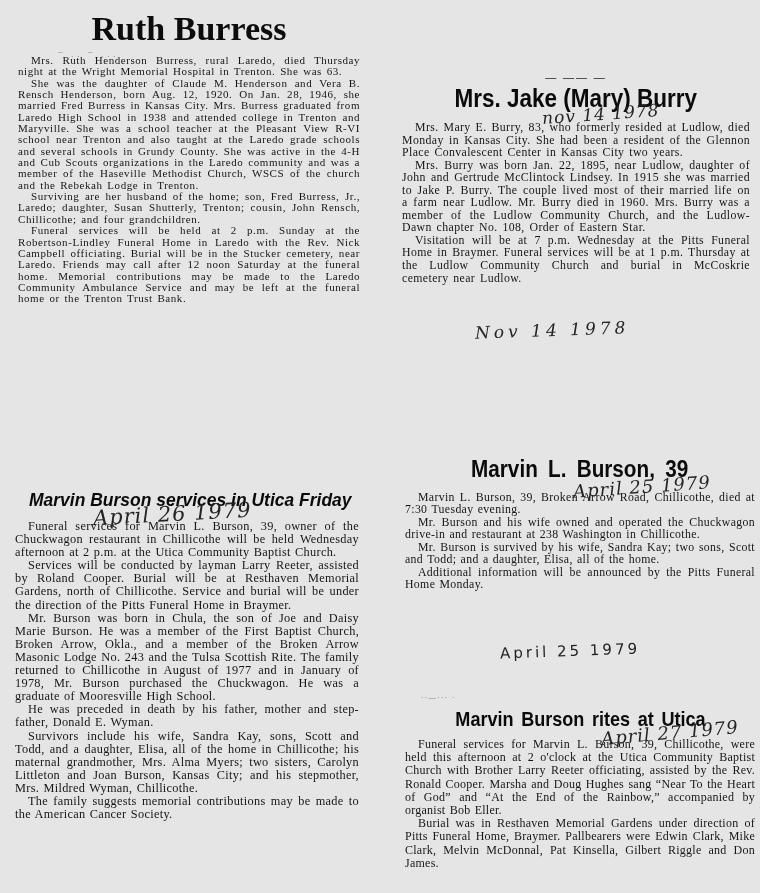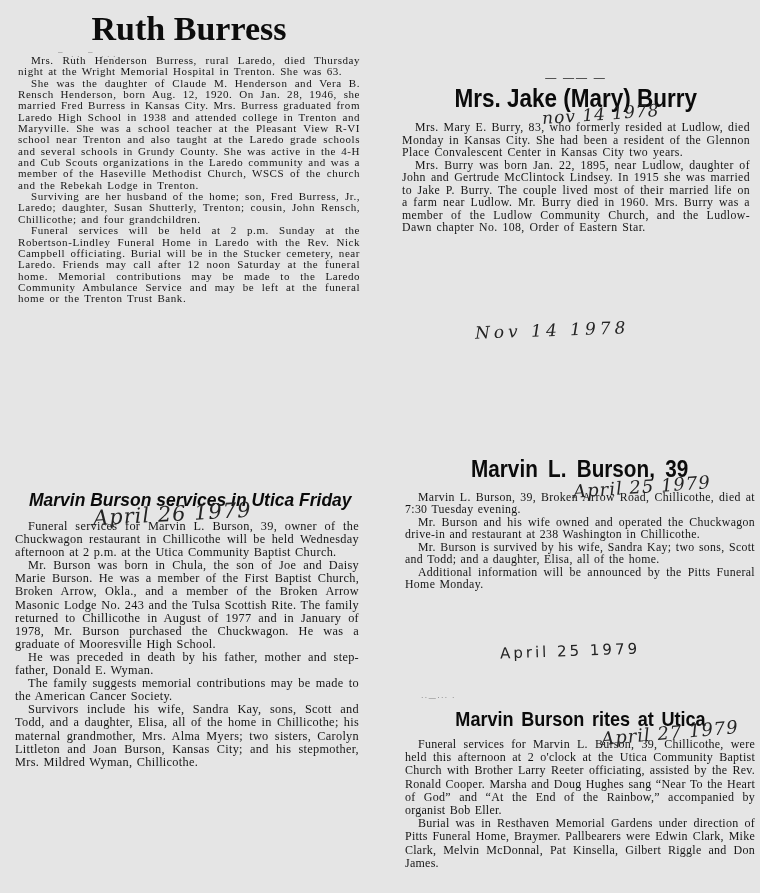--- a/index.html
+++ b/index.html
@@ -105,33 +105,35 @@
     </div>
   </article>
 
   <article class="clip" id="clip-burry">
     <div class="dash-rule">— —— —</div>
     <h2><span class="tt">Mrs. Jake (Mary) Burry</span></h2>
     <span class="hw hw-cursive" style="left:140px;top:32px;font-size:17px;transform:rotate(-4deg);">nov 14 1978</span>
     <div class="body">
       <p>Mrs. Mary E. Burry, 83, who formerly resided at Ludlow, died Monday in Kansas City. She had been a resident of the Glennon Place Convalescent Center in Kansas City two years.</p>
       <p>Mrs. Burry was born Jan. 22, 1895, near Ludlow, daughter of John and Gertrude McClintock Lindsey. In 1915 she was married to Jake P. Burry. The couple lived most of their married life on a farm near Ludlow. Mr. Burry died in 1960. Mrs. Burry was a member of the Ludlow Community Church, and the Ludlow-Dawn chapter No. 108, Order of Eastern Star.</p>
+      <p>Visitation will be at 7 p.m. Wednesday at the Pitts Funeral Home in Braymer. Funeral services will be at 1 p.m. Thursday at the Ludlow Community Church and burial in McCoskrie cemetery near Ludlow.</p>
     </div>
     <span class="hw hw-cursive" style="left:73px;top:248px;font-size:17px;letter-spacing:4px;transform:rotate(-2deg);">Nov 14 1978</span>
   </article>
 
   <article class="clip" id="clip-services">
     <h2><span class="tt">Marvin Burson services in Utica Friday</span></h2>
     <span class="hw hw-cursive" style="left:78px;top:14px;font-size:21px;transform:rotate(-3deg);">April 26 1979</span>
     <div class="body">
       <p>Funeral services for Marvin L. Burson, 39, owner of the Chuckwagon restaurant in Chillicothe will be held Wednesday afternoon at 2 p.m. at the Utica Community Baptist Church.</p>
+      <p>Services will be conducted by layman Larry Reeter, assisted by Roland Cooper. Burial will be at Resthaven Memorial Gardens, north of Chillicothe. Service and burial will be under the direction of the Pitts Funeral Home in Braymer.</p>
       <p>Mr. Burson was born in Chula, the son of Joe and Daisy Marie Burson. He was a member of the First Baptist Church, Broken Arrow, Okla., and a member of the Broken Arrow Masonic Lodge No. 243 and the Tulsa Scottish Rite. The family returned to Chillicothe in August of 1977 and in January of 1978, Mr. Burson purchased the Chuckwagon. He was a graduate of Mooresville High School.</p>
       <p>He was preceded in death by his father, mother and step-father, Donald E. Wyman.</p>
+      <p>Survivors include his wife, Sandra Kay, sons, Scott and Todd, and a daughter, Elisa, all of the home in Chillicothe; his maternal grandmother, Mrs. Alma Myers; two sisters, Carolyn Littleton and Joan Burson, Kansas City; and his stepmother, Mrs. Mildred Wyman, Chillicothe.</p>
       <p>The family suggests memorial contributions may be made to the American Cancer Society.</p>
-      <p>Survivors include his wife, Sandra Kay, sons, Scott and Todd, and a daughter, Elisa, all of the home in Chillicothe; his maternal grandmother, Mrs. Alma Myers; two sisters, Carolyn Littleton and Joan Burson, Kansas City; and his stepmother, Mrs. Mildred Wyman, Chillicothe.</p>
     </div>
   </article>
 
   <article class="clip" id="clip-burson39">
     <h2><span class="tt">Marvin L. Burson, 39</span></h2>
     <span class="hw hw-cursive" style="left:168px;top:22px;font-size:18px;transform:rotate(-4deg);">April 25 1979</span>
     <div class="body">
       <p>Marvin L. Burson, 39, Broken Arrow Road, Chillicothe, died at 7:30 Tuesday evening.</p>
       <p>Mr. Burson and his wife owned and operated the Chuckwagon drive-in and restaurant at 238 Washington in Chillicothe.</p>
       <p>Mr. Burson is survived by his wife, Sandra Kay; two sons, Scott and Todd; and a daughter, Elisa, all of the home.</p>

